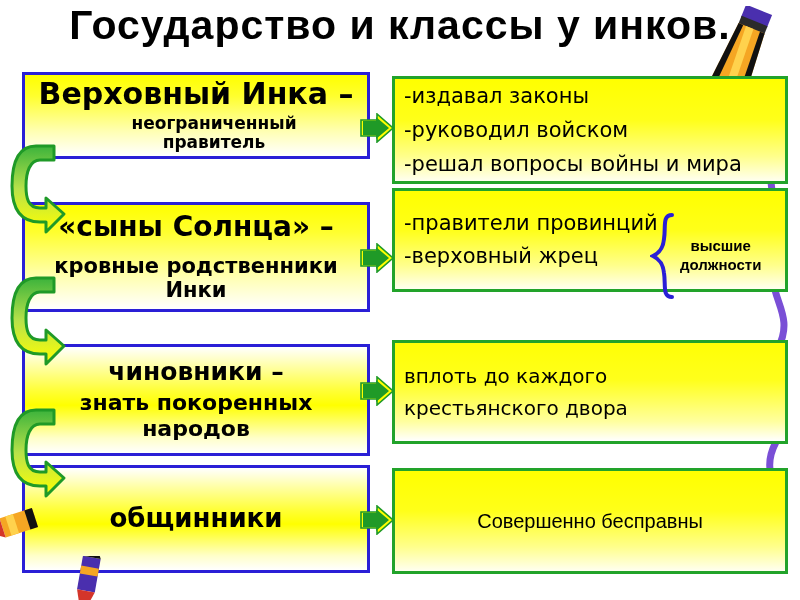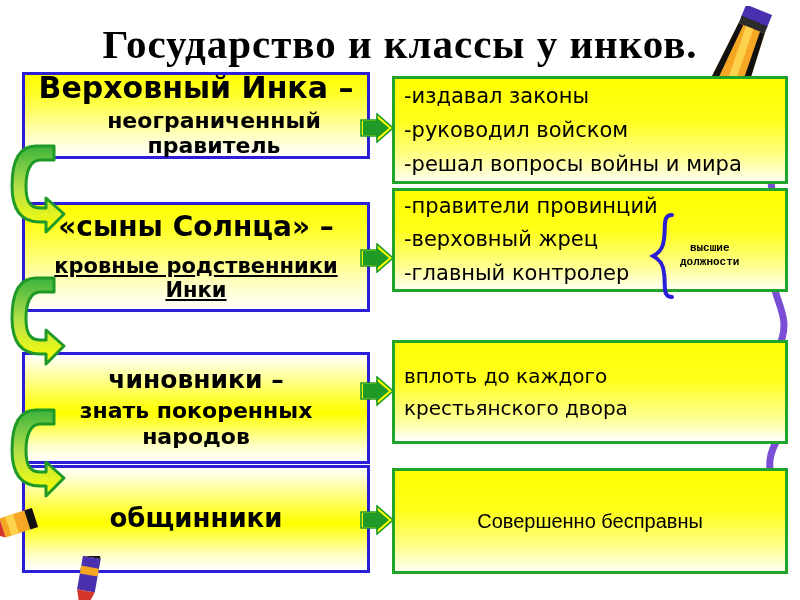--- a/index.html
+++ b/index.html
@@ -16,28 +16,27 @@
     font-family: "Liberation Sans", sans-serif;
   }
 
   
   .title {
     position: absolute;
     left: 0;
     top: 2px;
     width: 800px;
     text-align: center;
-    font-family: Liberation Serif, serif;
+    font-family: Liberation Sans, sans-serif;
     font-size: 41px;
     font-weight: bold;
     letter-spacing: 1px;
     color: #000000;
     white-space: nowrap;
     z-index: 6;
-    margin-top: 18px;
   }
 
   
   .box {
     position: absolute;
     box-sizing: border-box;
     display: flex;
     flex-direction: column;
     justify-content: center;
     z-index: 4;
@@ -83,35 +82,35 @@
   .plain {
     font-family: "Liberation Sans", sans-serif;
     font-weight: normal;
     color: #000000;
     white-space: nowrap;
   }
 
   
   #box-l1 { left: 22px;  top: 72px;  width: 348px; height: 87px; }
   #box-l1 .line-head { font-size: 30px; margin-bottom: 4px; }
-  #box-l1 .line-sub  { font-size: 22px; margin-left: 36px; }
+  #box-l1 .line-sub  { font-size: 17px; margin-left: 36px; }
 
   #box-r1 { left: 392px; top: 76px;  width: 396px; height: 108px; }
   #box-r1 .bullet { font-size: 21px; line-height: 1.62; }
 
   
   #box-l2 { left: 22px;  top: 202px; width: 348px; height: 110px; }
   #box-l2 .line-head { font-size: 28px; margin-bottom: 12px; }
-  #box-l2 .line-sub  { font-size: 21px; text-decoration: underline; }
+  #box-l2 .line-sub  { font-size: 21px; }
 
   #box-r2 { left: 392px; top: 188px; width: 396px; height: 104px; }
   #box-r2 .bullet { font-size: 21px; line-height: 1.58; }
 
   
-  #box-l3 { left: 22px;  top: 352px; width: 348px; height: 112px; }
+  #box-l3 { left: 22px;  top: 344px; width: 348px; height: 112px; }
   #box-l3 .line-head { font-size: 25px; margin-bottom: 5px; }
   #box-l3 .line-sub  { font-size: 22px; }
 
   #box-r3 { left: 392px; top: 340px; width: 396px; height: 104px; }
   #box-r3 .bullet { font-size: 20px; line-height: 1.6; }
 
   
   #box-l4 { left: 22px;  top: 465px; width: 348px; height: 108px; }
   #box-l4 .line-head { font-size: 26px; }
 
@@ -148,23 +147,23 @@
     left: 650px;
     top: 208px;
     width: 140px;
     height: 96px;
     z-index: 6;
     display: flex;
     align-items: center;
   }
   #brace-svg { flex: 0 0 auto; }
   #brace-label {
-    font-family: Liberation Mono, monospace;
+    font-family: Liberation Sans, sans-serif;
     font-weight: bold;
-    font-size: 11px;
+    font-size: 15px;
     color: #000000;
     line-height: 1.25;
     text-align: center;
     margin-left: 4px;
     white-space: nowrap;
   }
 
   
   .deco { position: absolute; z-index: 7; pointer-events: none; }
   #pencil-top   { left: 690px; top: 6px;  width: 110px; height: 105px; z-index: 3; }
@@ -248,21 +247,20 @@
   </div>
 
   <svg class="h-arrow" id="harrow2" viewBox="0 0 34 30">
     <polygon points="1,7 17,7 17,1 33,15 17,29 17,23 1,23" fill="#ffff00" stroke="#1f9a27" stroke-width="1.6"></polygon>
     <polygon points="3,8 16,8 16,4 29,15 16,26 16,22 3,22" fill="#1f9a27"></polygon>
   </svg>
 
   <div class="box box-right grad-yellow-white" id="box-r2">
     <div class="bullet">-правители провинций</div>
     <div class="bullet">-верховный жрец</div>
-    <div class="bullet">-главный контролер</div>
   </div>
 
   <div id="brace-wrap">
     <svg id="brace-svg" width="26" height="86" viewBox="0 0 26 86">
       <path d="M 22 2 C 12 2, 16 14, 14 26 C 13 36, 9 40, 3 43 C 9 46, 13 50, 14 60 C 16 72, 12 84, 22 84" stroke="#2a1fd6" stroke-width="4" fill="none" stroke-linecap="round"></path>
     </svg>
     <div id="brace-label">
       <div>высшие</div>
       <div>должности</div>
     </div>

